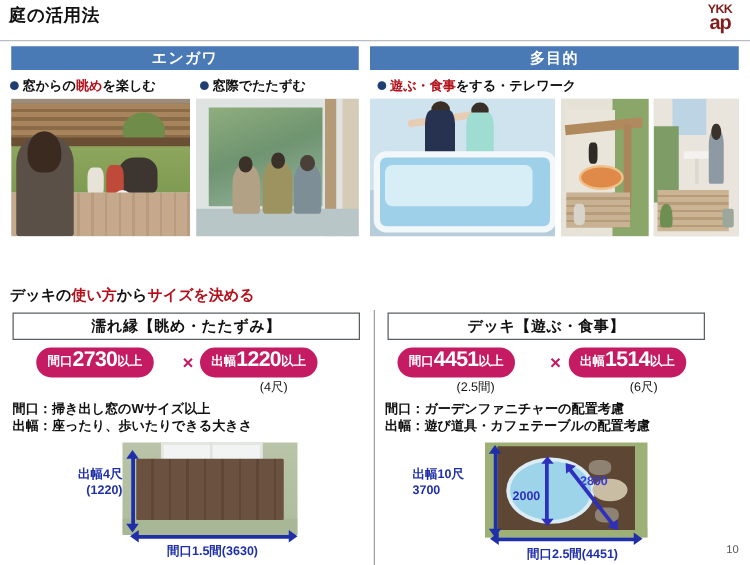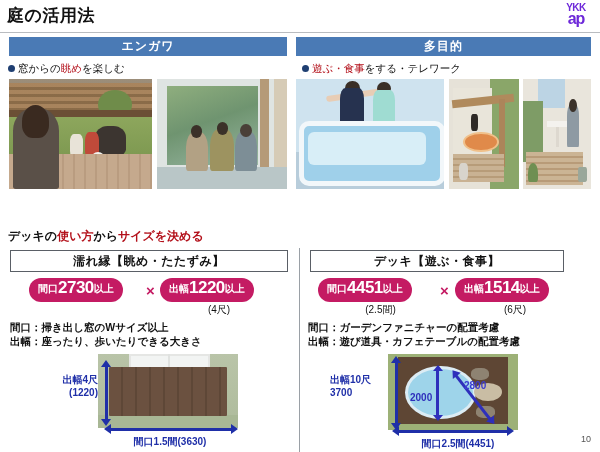--- a/index.html
+++ b/index.html
@@ -26,21 +26,21 @@
   .header {
     position: absolute;
     left: 0; top: 0;
     width: 600px; height: 33px;
     border-bottom: 1.5px solid #b9bcc0;
     box-sizing: border-box;
   }
   .slide-title {
     position: absolute;
     left: 7px; top: 4px;
-    font-size: 17px;
+    font-size: 14px;
     font-weight: bold;
     letter-spacing: 0.5px;
     color: #111;
   }
   .badge-green {
     position: absolute;
     right: 47px; top: 6px;
     width: 62px; height: 20px;
     background: #15a94a;
     border-radius: 3px;
@@ -51,21 +51,21 @@
     align-items: center;
     justify-content: center;
     letter-spacing: 1px;
     box-shadow: 0 1px 1px rgba(0,0,0,.25);
   }
   .logo {
     position: absolute;
     right: 5px; top: 3px;
     width: 38px;
     text-align: center;
-    color: #6d28d9;
+    color: #7f1d1d;
     line-height: 0.92;
   }
   .logo .l1 { font-size: 10px; font-weight: bold; letter-spacing: -0.5px; display:block;}
   .logo .l2 { font-size: 16px; font-weight: bold; letter-spacing: -1px; display:block;}
 
   
   .bluebar {
     position: absolute;
     background: #4a7ab5;
     color: #fff;
@@ -76,21 +76,21 @@
     justify-content: center;
     letter-spacing: 1px;
     height: 19px;
   }
   #bar-engawa { left: 9px;  top: 37px; width: 278px; }
   #bar-multi  { left: 296px; top: 37px; width: 295px; }
 
   .bullet-row {
     position: absolute;
     font-size: 10.5px;
-    font-weight: normal;
+    font-weight: bold;
     white-space: nowrap;
   }
   .bullet-row .dot {
     display: inline-block;
     width: 7px; height: 7px;
     border-radius: 50%;
     background: #1f3f72;
     margin-right: 3px;
     vertical-align: middle;
     position: relative;
@@ -409,20 +409,23 @@
       <span class="l2">ap</span>
     </div>
   </div>
 
   <div class="bluebar" id="bar-engawa">エンガワ</div>
   <div class="bluebar" id="bar-multi">多目的</div>
 
   <div class="bullet-row" id="bl-1">
     <span class="dot"></span><span class="blk">窓からの</span><span class="red">眺め</span><span class="blk">を楽しむ</span>
   </div>
+  <div class="bullet-row" id="bl-2">
+    <span class="dot"></span><span class="blk">窓際でたたずむ</span>
+  </div>
   <div class="bullet-row" id="bl-3">
     <span class="dot"></span><span class="red">遊ぶ・食事</span><span class="blk">をする・テレワーク</span>
   </div>
 
   <div class="photo" id="photo-garden">
     <div class="ph-inner">
       <div class="g-sky"></div>
       <div class="g-fence"></div>
       <div class="g-shrub"></div>
       <div class="g-lawn"></div>

